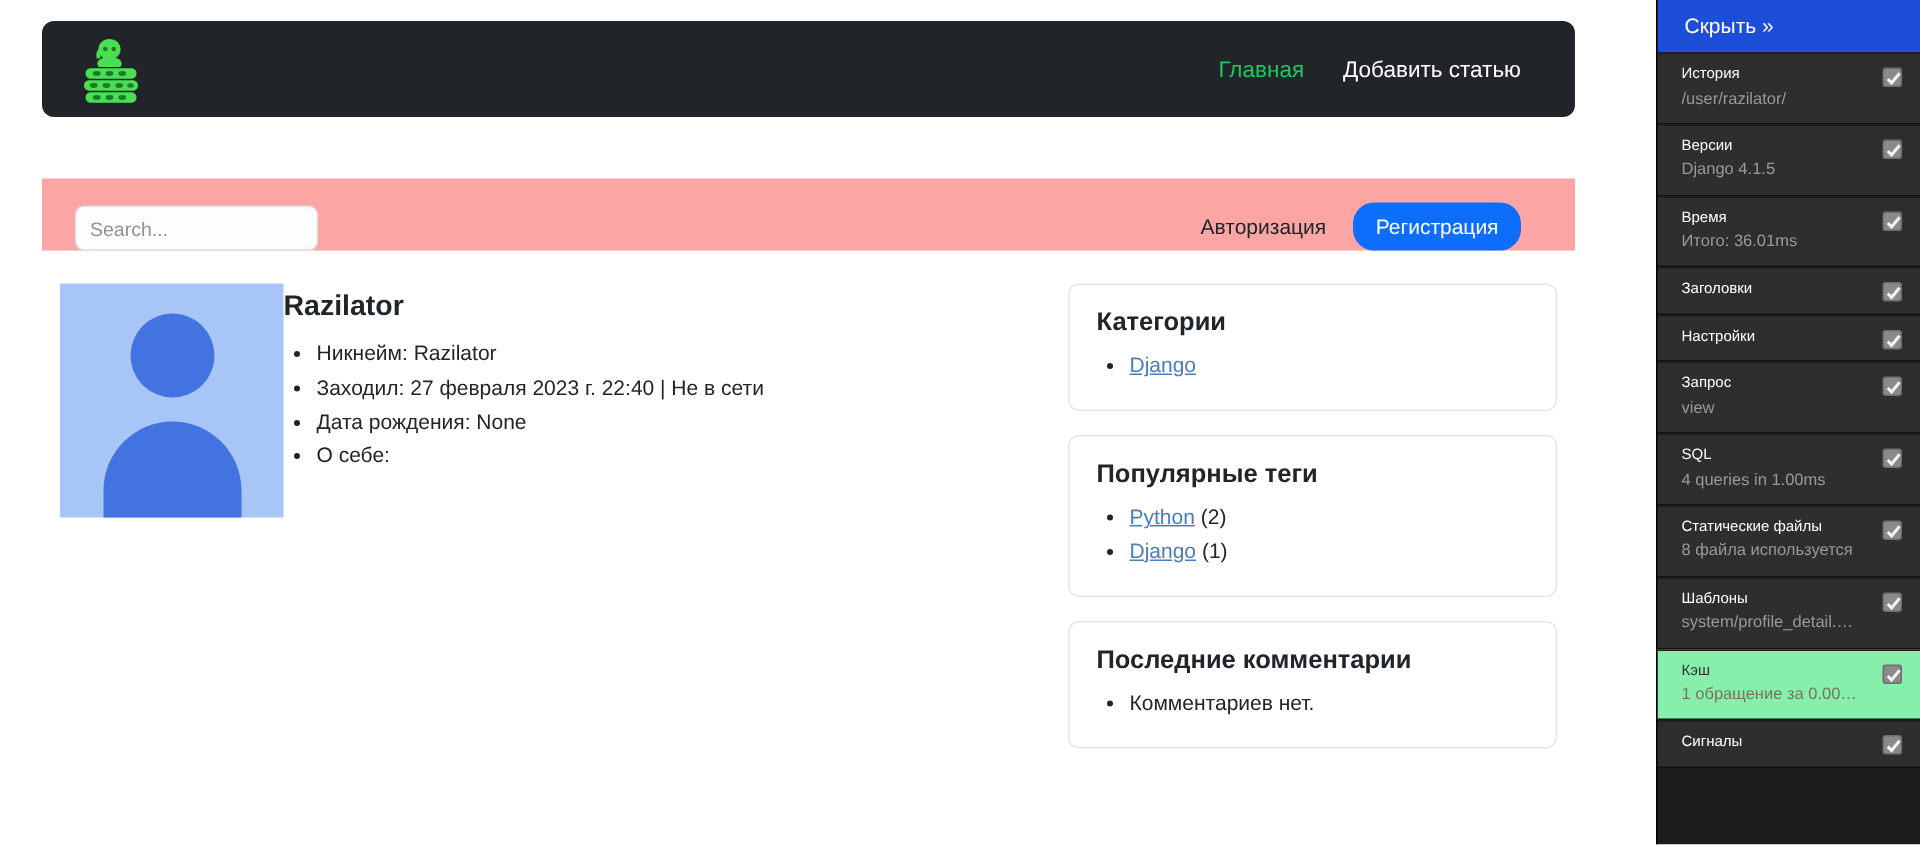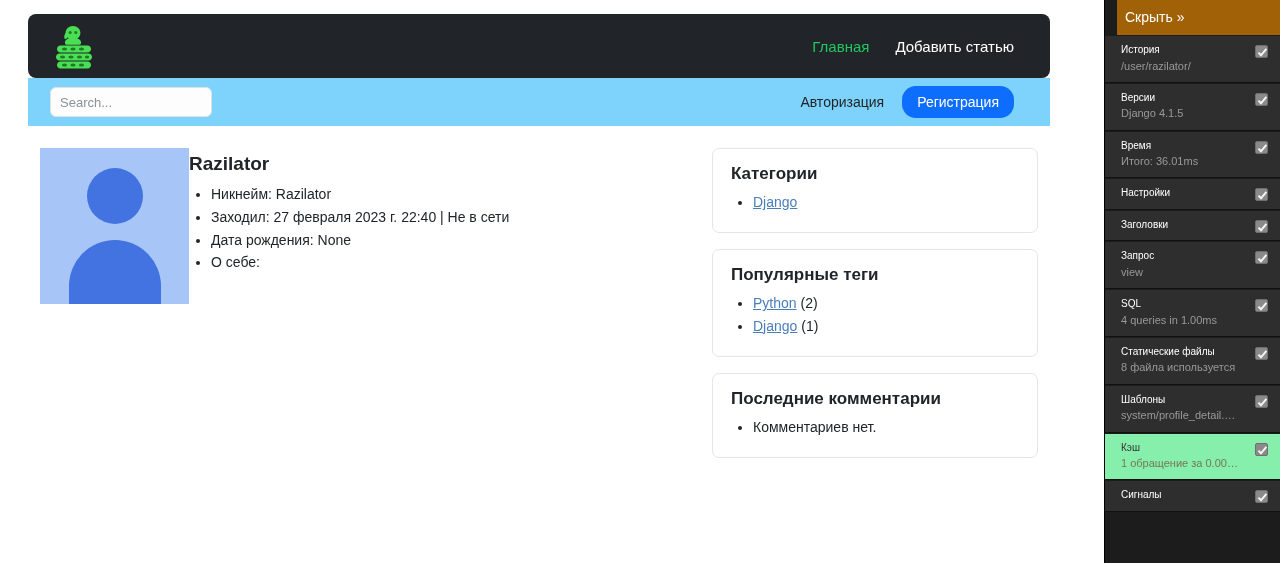--- a/index.html
+++ b/index.html
@@ -46,25 +46,26 @@
     font-size: 15px;
     text-decoration: none;
     white-space: nowrap;
     cursor: pointer;
   }
   .nav-link.muted { color: #22c55e; }
   .nav-link.active { color: #ffffff; }
 
   
   .subbar {
-    background: #7dd3fc;
+    background: #fca5a5;
     height: 48px;
     display: flex;
-    align-items: center;
+    align-items: flex-end;
     padding: 0 36px 0 22px;
+    margin-top: 41px;
   }
   .search-input {
     width: 162px;
     height: 30px;
     border: 1px solid #dfe3e7;
     border-radius: 6px;
     background: #fdfdfe;
     font-size: 13px;
     color: #3d4349;
     padding: 0 9px;
@@ -185,27 +186,26 @@
     right: 0; top: 0;
     width: 176px;
     height: 563px;
     background: #1c1c1c;
     border-left: 1px solid #000;
     overflow: hidden;
     font-family: "Liberation Sans", "DejaVu Sans", sans-serif;
   }
   .ddt-hide {
     display: block;
-    padding: 9px 16px 10px 8px;
+    padding: 9px 16px 10px 18px;
     color: #ffffff;
     font-size: 14px;
-    background: #a16207;
+    background: #1d4ed8;
     cursor: pointer;
     text-decoration: none;
-    margin-left: 12px;
   }
   .ddt-panel {
     background: #2e2e2e;
     border-top: 1px solid #1c1c1c;
     border-bottom: 1px solid #111111;
     padding: 8px 16px 9px 16px;
     position: relative;
     cursor: pointer;
   }
   .ddt-panel.highlight { background: #86efac; }
@@ -369,29 +369,29 @@
         <div class="ddt-panel">
           <span class="ddt-label">Время</span>
           <span class="ddt-sub">Итого: 36.01ms</span>
           <span class="ddt-check">
             <svg width="11" height="11" viewBox="0 0 11 11">
               <path d="M1.5 5.6 L4 8.3 L9.4 1.8" stroke="#f4f4f4" stroke-width="2" fill="none"></path>
             </svg>
           </span>
         </div>
         <div class="ddt-panel">
+          <span class="ddt-label">Заголовки</span>
+          <span class="ddt-check">
+            <svg width="11" height="11" viewBox="0 0 11 11">
+              <path d="M1.5 5.6 L4 8.3 L9.4 1.8" stroke="#f4f4f4" stroke-width="2" fill="none"></path>
+            </svg>
+          </span>
+        </div>
+        <div class="ddt-panel">
           <span class="ddt-label">Настройки</span>
-          <span class="ddt-check">
-            <svg width="11" height="11" viewBox="0 0 11 11">
-              <path d="M1.5 5.6 L4 8.3 L9.4 1.8" stroke="#f4f4f4" stroke-width="2" fill="none"></path>
-            </svg>
-          </span>
-        </div>
-        <div class="ddt-panel">
-          <span class="ddt-label">Заголовки</span>
           <span class="ddt-check">
             <svg width="11" height="11" viewBox="0 0 11 11">
               <path d="M1.5 5.6 L4 8.3 L9.4 1.8" stroke="#f4f4f4" stroke-width="2" fill="none"></path>
             </svg>
           </span>
         </div>
         <div class="ddt-panel">
           <span class="ddt-label">Запрос</span>
           <span class="ddt-sub">view</span>
           <span class="ddt-check">

